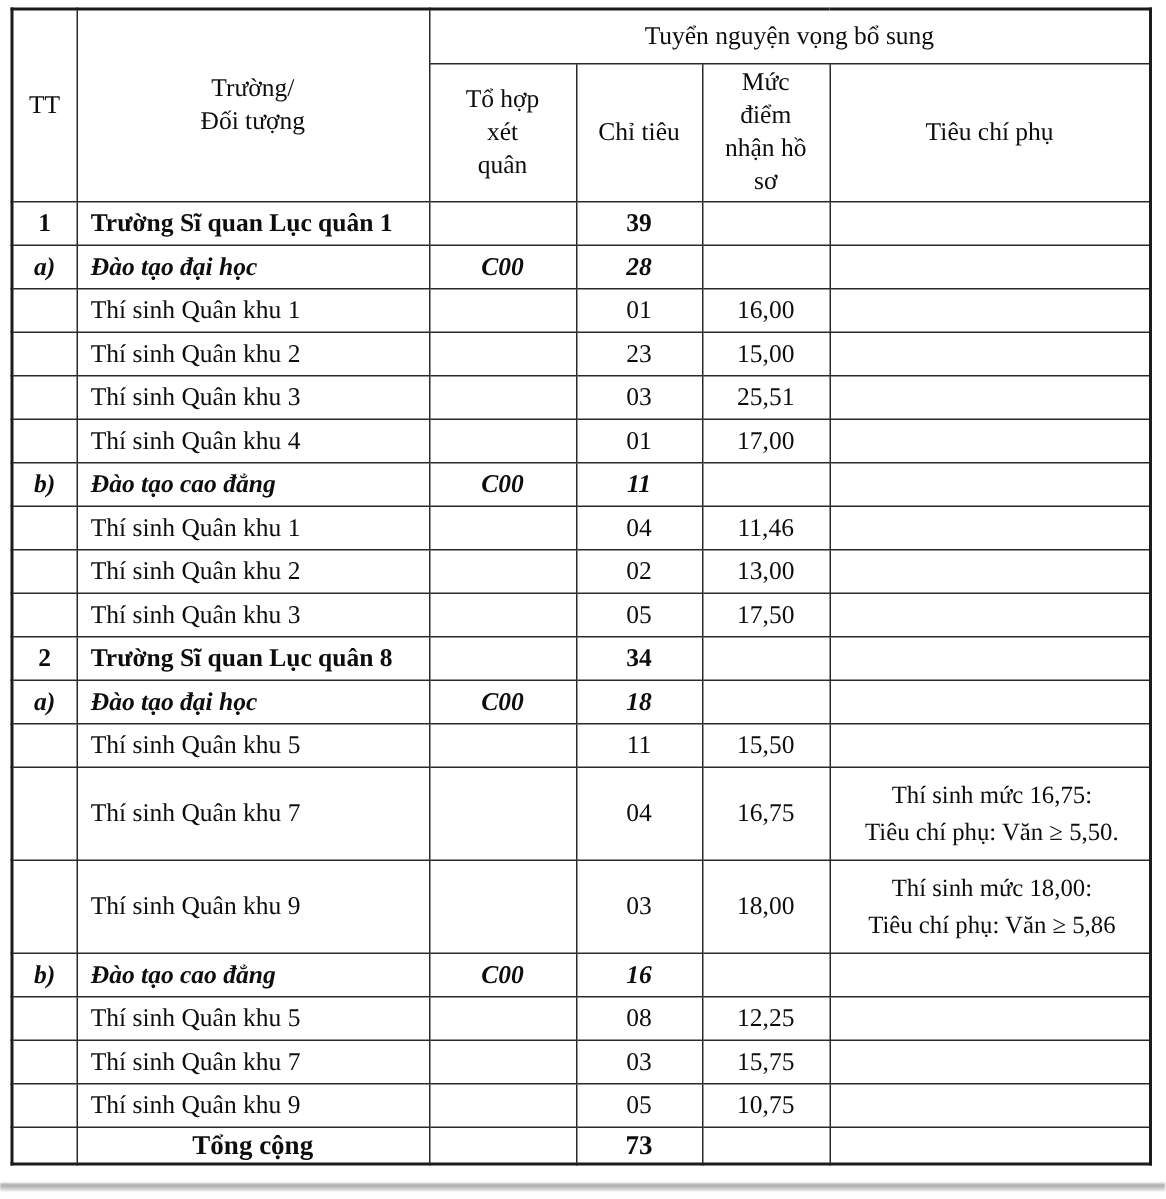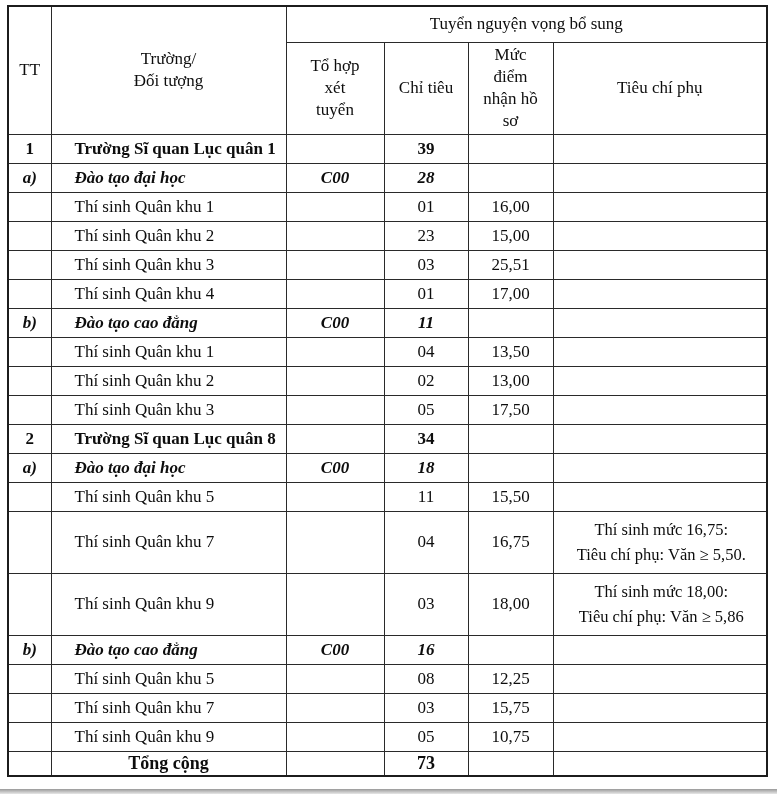--- a/index.html
+++ b/index.html
@@ -39,21 +39,21 @@
     font-weight: normal;
     white-space: pre-line;
     line-height: 1.3;
   }
   tr.group-header-row { height: 36px; }
   tr.sub-header-row   { height: 92px; }
   tbody tr            { height: 29px; }
 
   td[data-field="name"] {
     text-align: left;
-    padding: 1px 6px 1px 23px;
+    padding: 1px 6px 1px 9px;
   }
   td[data-field="tieu_chi"] {
     text-align: center;
     white-space: pre-line;
     padding: 5px 6px 5px 9px;
     line-height: 1.55;
     font-size: 16.5px;
   }
   tr.row-school td { font-weight: bold; }
   tr.row-level  td { font-weight: bold; font-style: italic; }
@@ -92,21 +92,21 @@
     <thead>
       <tr class="group-header-row">
         <th rowspan="2">TT</th>
         <th rowspan="2">Trường/
 Đối tượng</th>
         <th colspan="4">Tuyển nguyện vọng bổ sung</th>
       </tr>
       <tr class="sub-header-row">
         <th>Tổ hợp
 xét
-tuyển</th>
+quân</th>
         <th>Chỉ tiêu</th>
         <th>Mức
 điểm
 nhận hồ
 sơ</th>
         <th>Tiêu chí phụ</th>
       </tr>
     </thead>
     <tbody id="table-body">
         <tr class="row-school">
@@ -163,21 +163,21 @@
     <td data-field="to_hop">C00</td>
     <td data-field="chi_tieu">11</td>
     <td data-field="muc_diem"></td>
     <td data-field="tieu_chi"></td>
   </tr>
         <tr class="row-candidate">
     <td data-field="tt"></td>
     <td data-field="name">Thí sinh Quân khu 1</td>
     <td data-field="to_hop"></td>
     <td data-field="chi_tieu">04</td>
-    <td data-field="muc_diem">13,50</td>
+    <td data-field="muc_diem">11,46</td>
     <td data-field="tieu_chi"></td>
   </tr>
         <tr class="row-candidate">
     <td data-field="tt"></td>
     <td data-field="name">Thí sinh Quân khu 2</td>
     <td data-field="to_hop"></td>
     <td data-field="chi_tieu">02</td>
     <td data-field="muc_diem">13,00</td>
     <td data-field="tieu_chi"></td>
   </tr>

